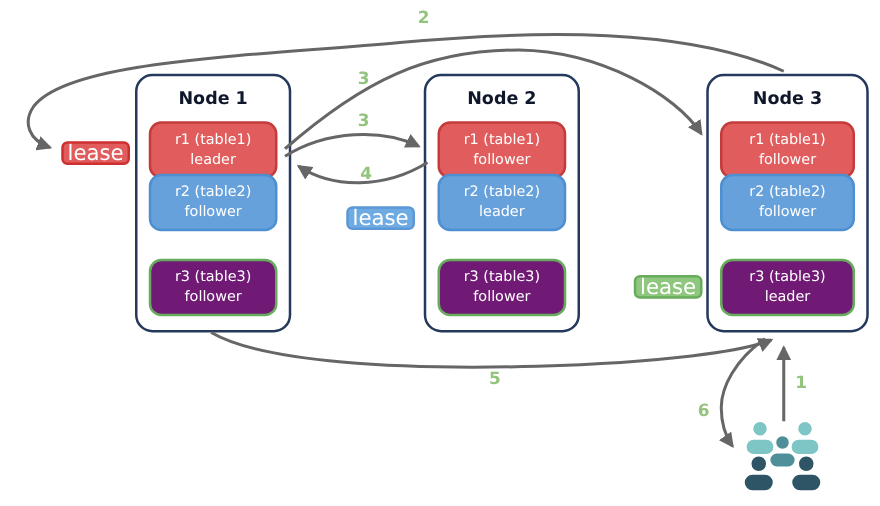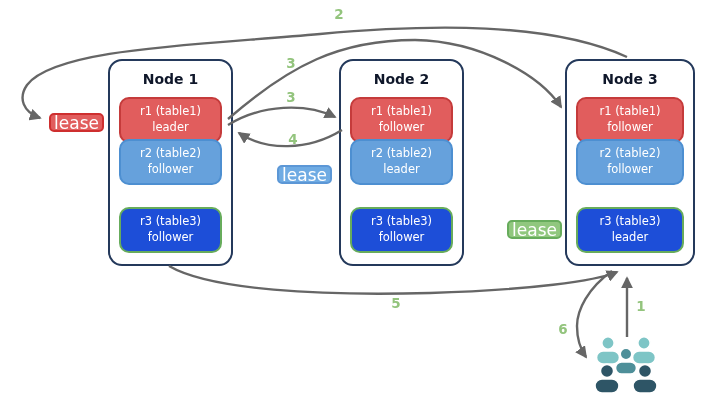--- a/index.html
+++ b/index.html
@@ -17,21 +17,21 @@
     text-align:center;font-weight:bold;font-size:14px;color:#0f172a;margin-top:10px;
   }
   .replica{
     position:absolute;left:9px;width:103px;height:46px;border-radius:10px;color:#fff;
     display:flex;flex-direction:column;align-items:center;justify-content:center;
     font-size:11.5px;line-height:1.35;box-sizing:border-box;text-align:center;
   }
   .replica.r1{top:36px}.replica.r2{top:78px}.replica.r3{top:146px}
   .red{background:#E15D5D;border:2px solid #C53B3B}
   .blue{background:#66A1DC;border:2px solid #4D8FD1}
-  .green{background:#1d4ed8;border:2px solid #67AC5C}
+  .green{background:#701a75;border:2px solid #67AC5C}
   
   .lease{
     position:absolute;width:55px;height:19px;border-radius:5px;color:#fff;font-size:17px;
     display:flex;align-items:center;justify-content:center;z-index:3;box-sizing:border-box;
   }
   .lease-red{left:49px;top:113px;background:#E15D5D;border:2px solid #CE2F2F}
   .lease-blue{left:277px;top:165px;background:#6FABE3;border:2px solid #5C97D6}
   .lease-green{left:507px;top:220px;background:#90C77E;border:2px solid #67AC5C}
   
   .step{

